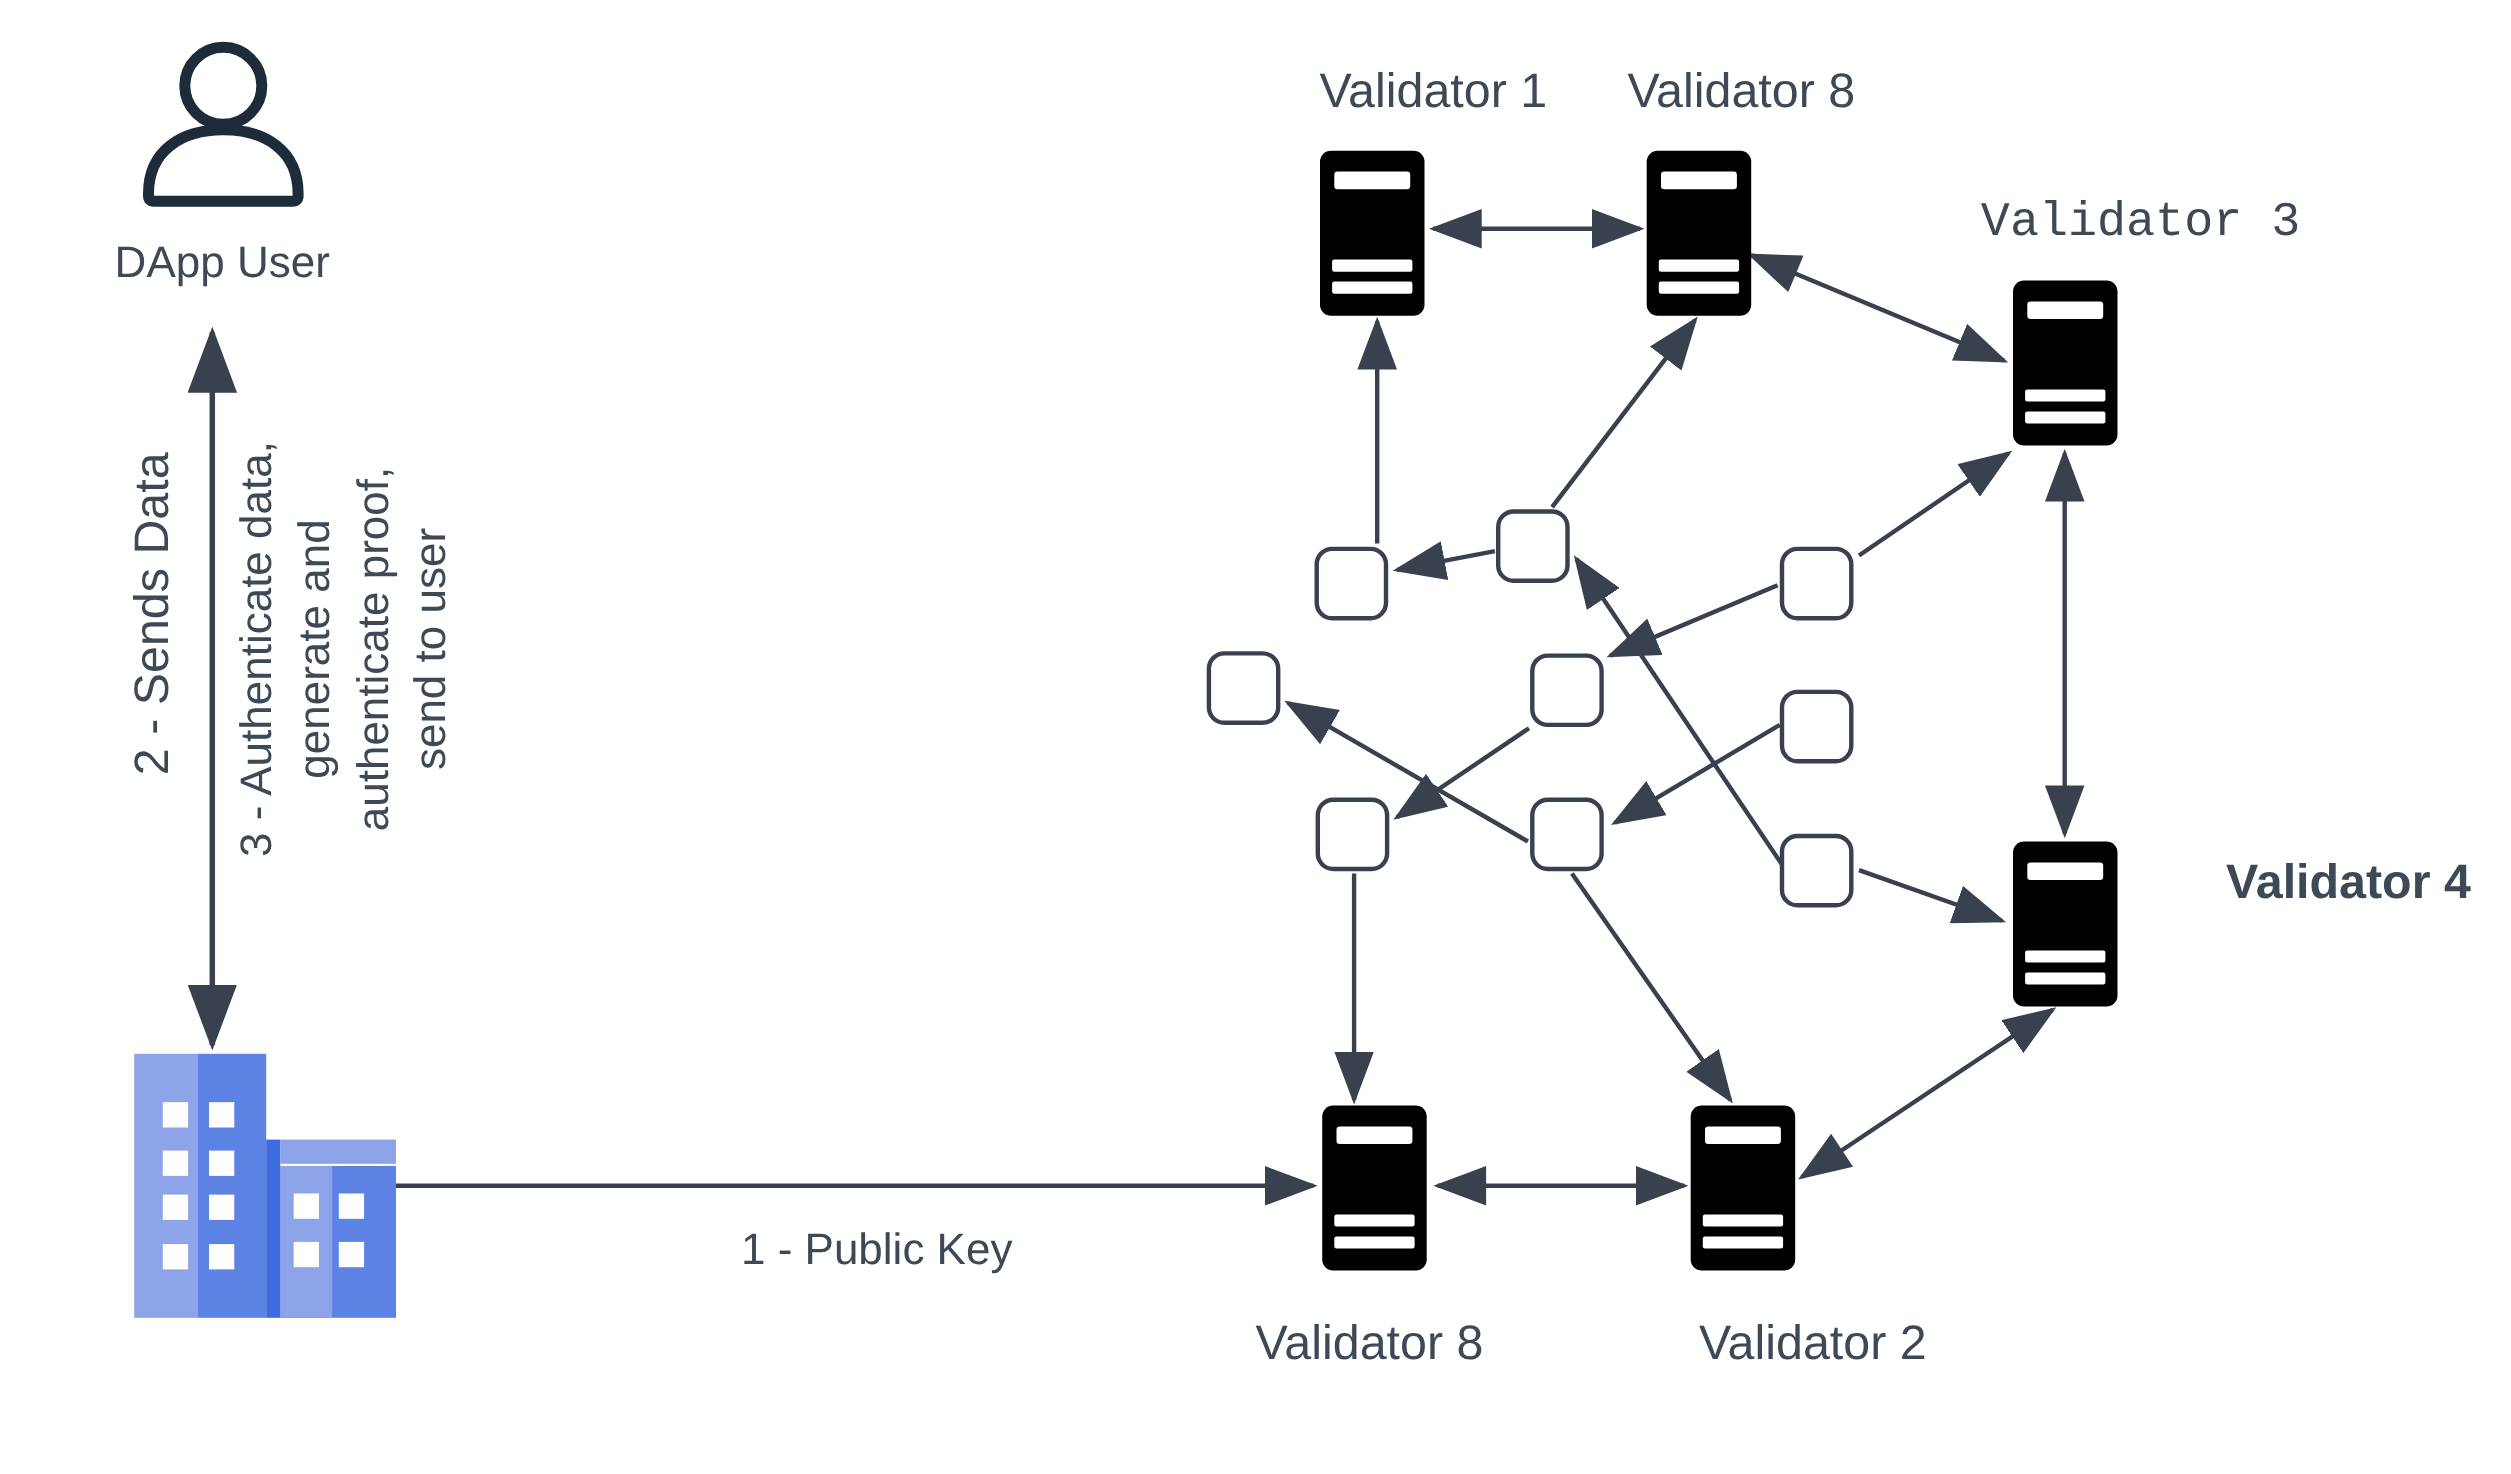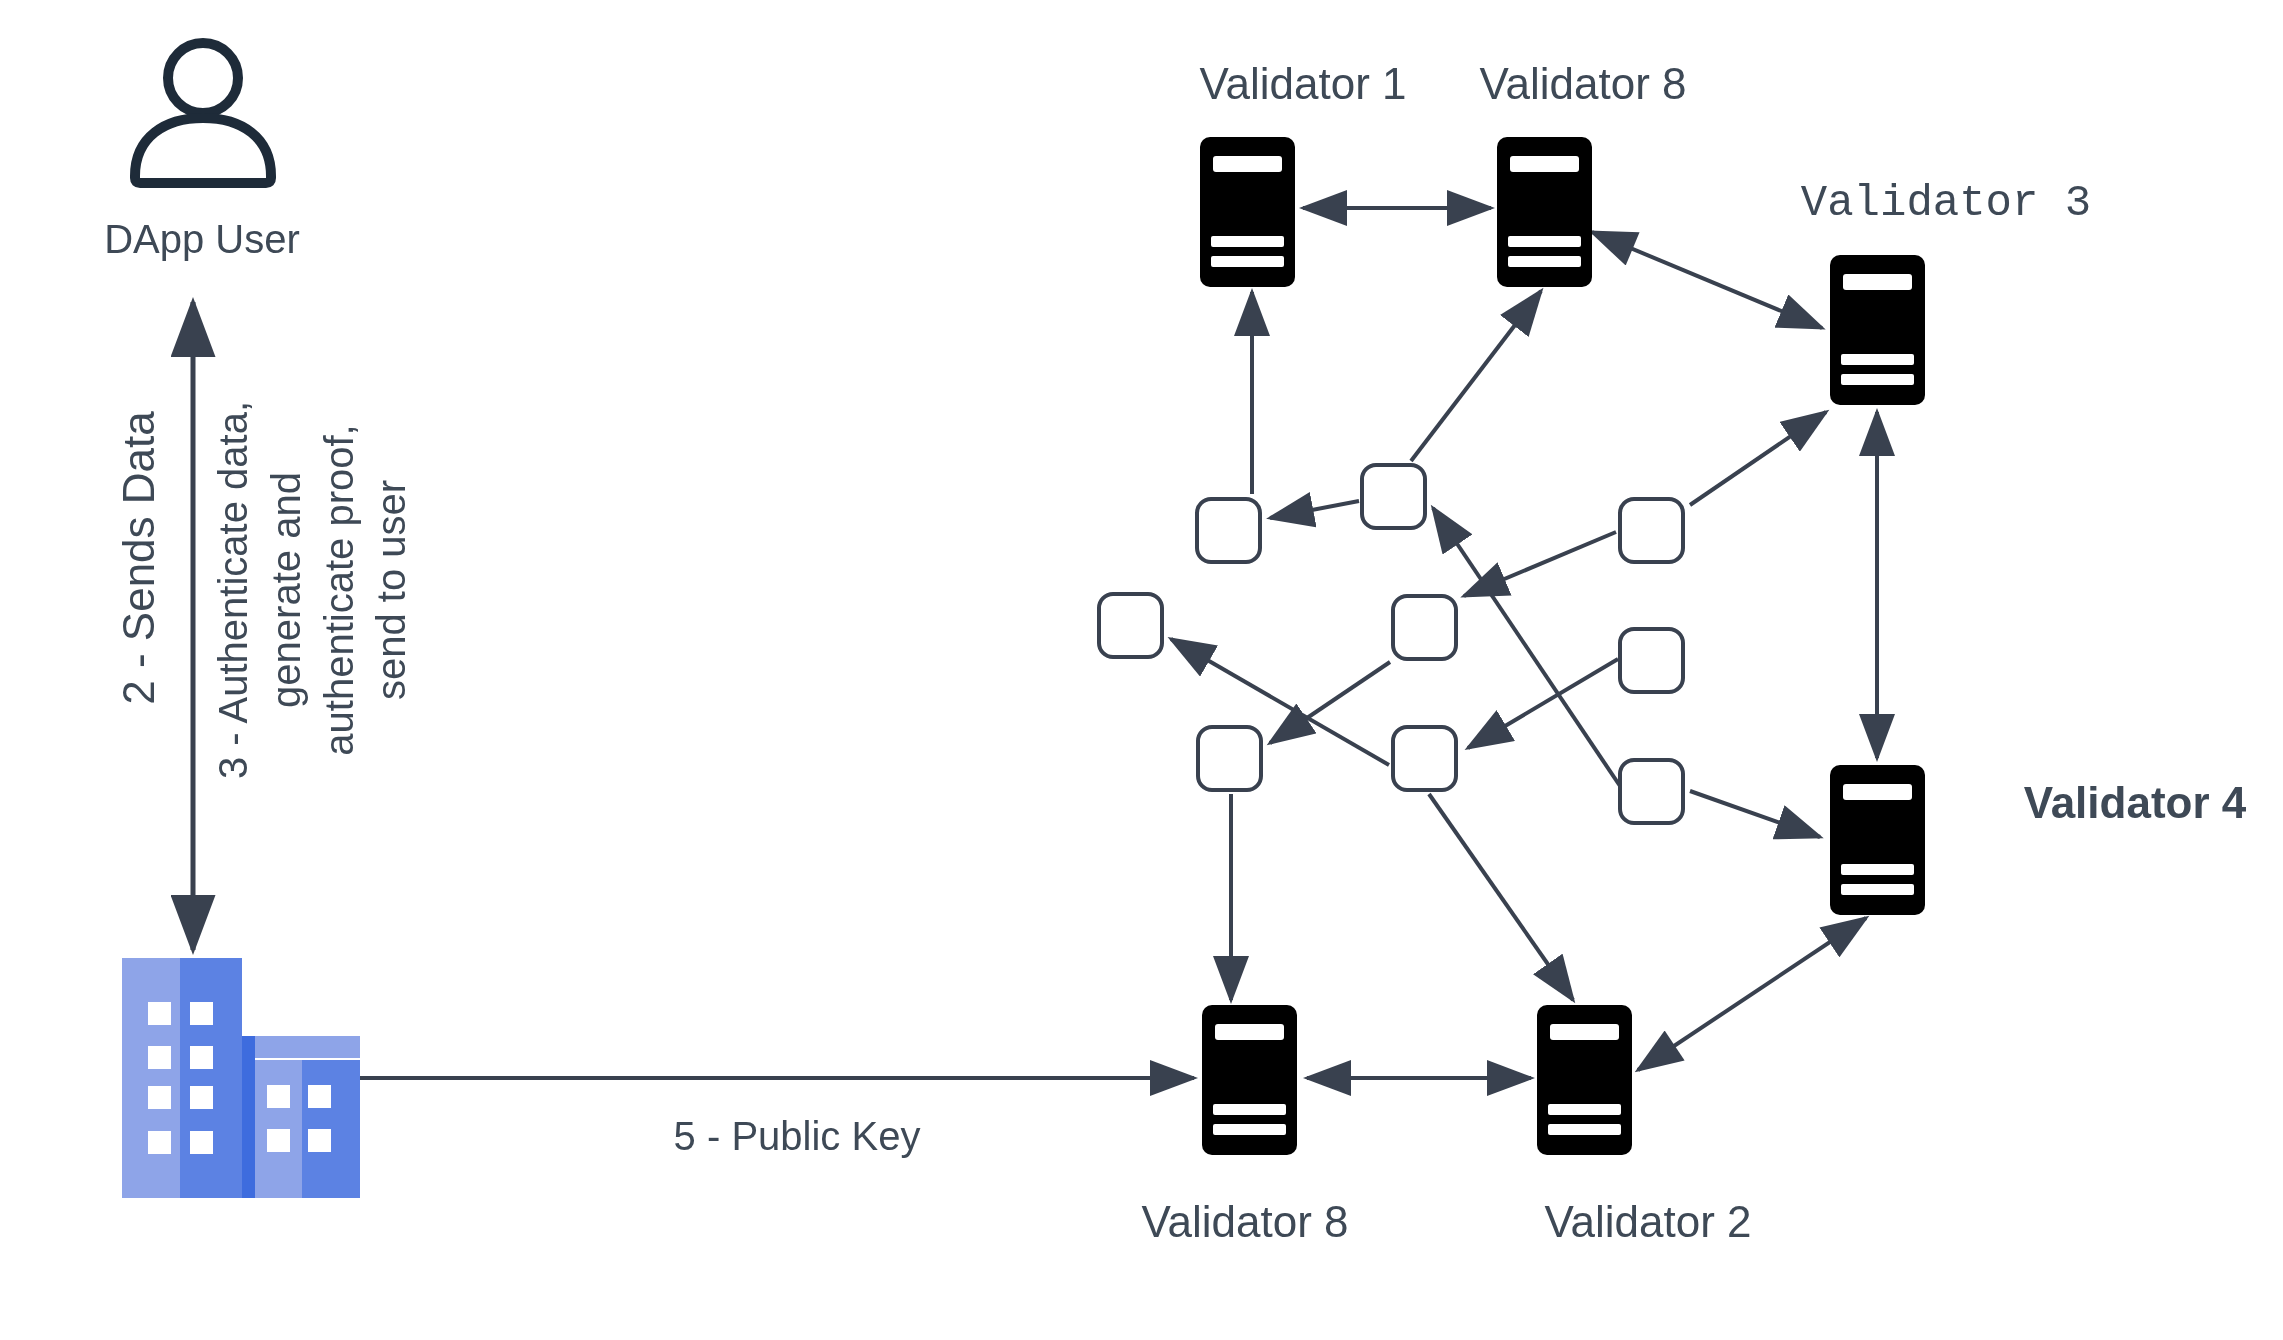--- a/index.html
+++ b/index.html
@@ -105,21 +105,21 @@
     <div class="bw" style="left:26px;top:128px;"></div>
     <div class="bw" style="left:68px;top:128px;"></div>
     <div class="bw" style="left:26px;top:173px;"></div>
     <div class="bw" style="left:68px;top:173px;"></div>
     <div class="bw" style="left:145px;top:127px;"></div>
     <div class="bw" style="left:186px;top:127px;"></div>
     <div class="bw" style="left:145px;top:171px;"></div>
     <div class="bw" style="left:186px;top:171px;"></div>
   </div>
 
-  <div class="lbl big" style="left:797px;top:1136px;">5 - Public Key</div>
+  <div class="lbl big" style="left:797px;top:1136px;">1 - Public Key</div>
 
   <div class="server" style="left:1200px;top:137px;">
     <div class="bar-top"></div>
     <div class="bar-mid"></div>
     <div class="bar-bot"></div>
   </div>
   <div class="server" style="left:1497px;top:137px;">
     <div class="bar-top"></div>
     <div class="bar-mid"></div>
     <div class="bar-bot"></div>

